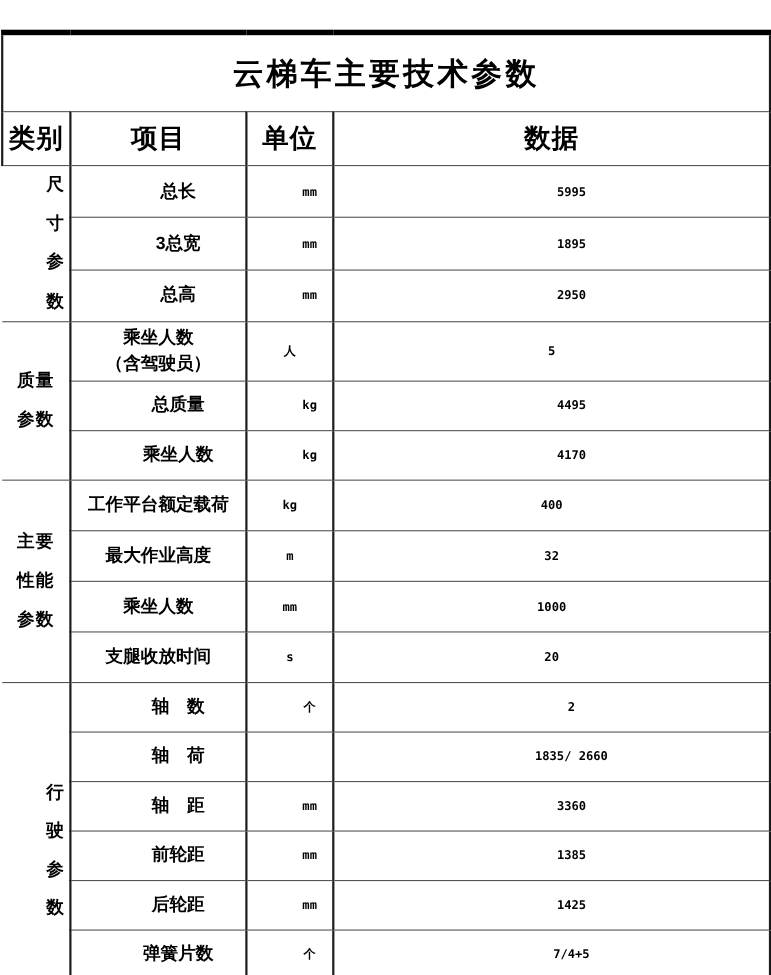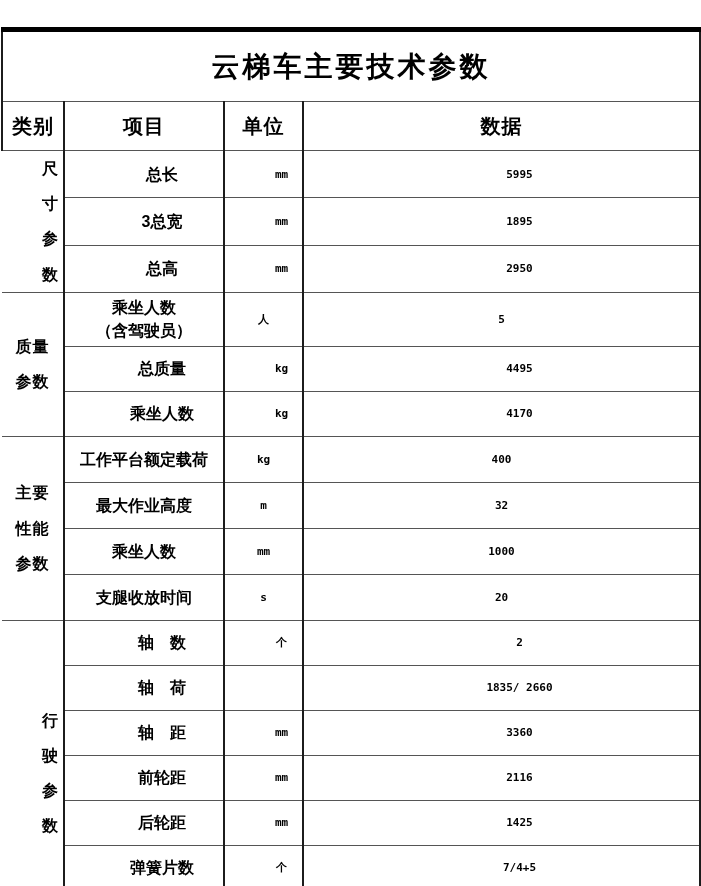--- a/index.html
+++ b/index.html
@@ -45,21 +45,21 @@
     height: 69px;
     border-left: 2px solid #1c1c1c;
     border-right: 2px solid #1c1c1c;
     border-bottom: 1.5px solid #555555;
   }
   .title-text {
     font-size: 28px;
     font-weight: bold;
     letter-spacing: 3px;
   }
-  tr.r-head th { height: 48px; font-size: 20px; font-weight: bold; letter-spacing: 1px; }
+  tr.r-head th { height: 48px; font-size: 24px; font-weight: bold; letter-spacing: 1px; }
   tr.r    td { height: 44px; padding-left: 36px; }
   tr.r45  td { height: 45px; }
   tr.r-tall td { height: 53px; }
   tr.r-last td { height: 35px; }
 
   td.cat {
     border-left: none; 
     font-size: 16px;
     font-weight: bold;
     white-space: pre-line;
@@ -178,21 +178,21 @@
       <td class="value">1835/ 2660</td>
     </tr>
     <tr class="r">
       <td class="item">轴　距</td>
       <td class="unit">mm</td>
       <td class="value">3360</td>
     </tr>
     <tr class="r">
       <td class="item">前轮距</td>
       <td class="unit">mm</td>
-      <td class="value">2116</td>
+      <td class="value">1385</td>
     </tr>
     <tr class="r">
       <td class="item">后轮距</td>
       <td class="unit">mm</td>
       <td class="value">1425</td>
     </tr>
     <tr class="r">
       <td class="item">弹簧片数</td>
       <td class="unit">个</td>
       <td class="value">7/4+5</td>

